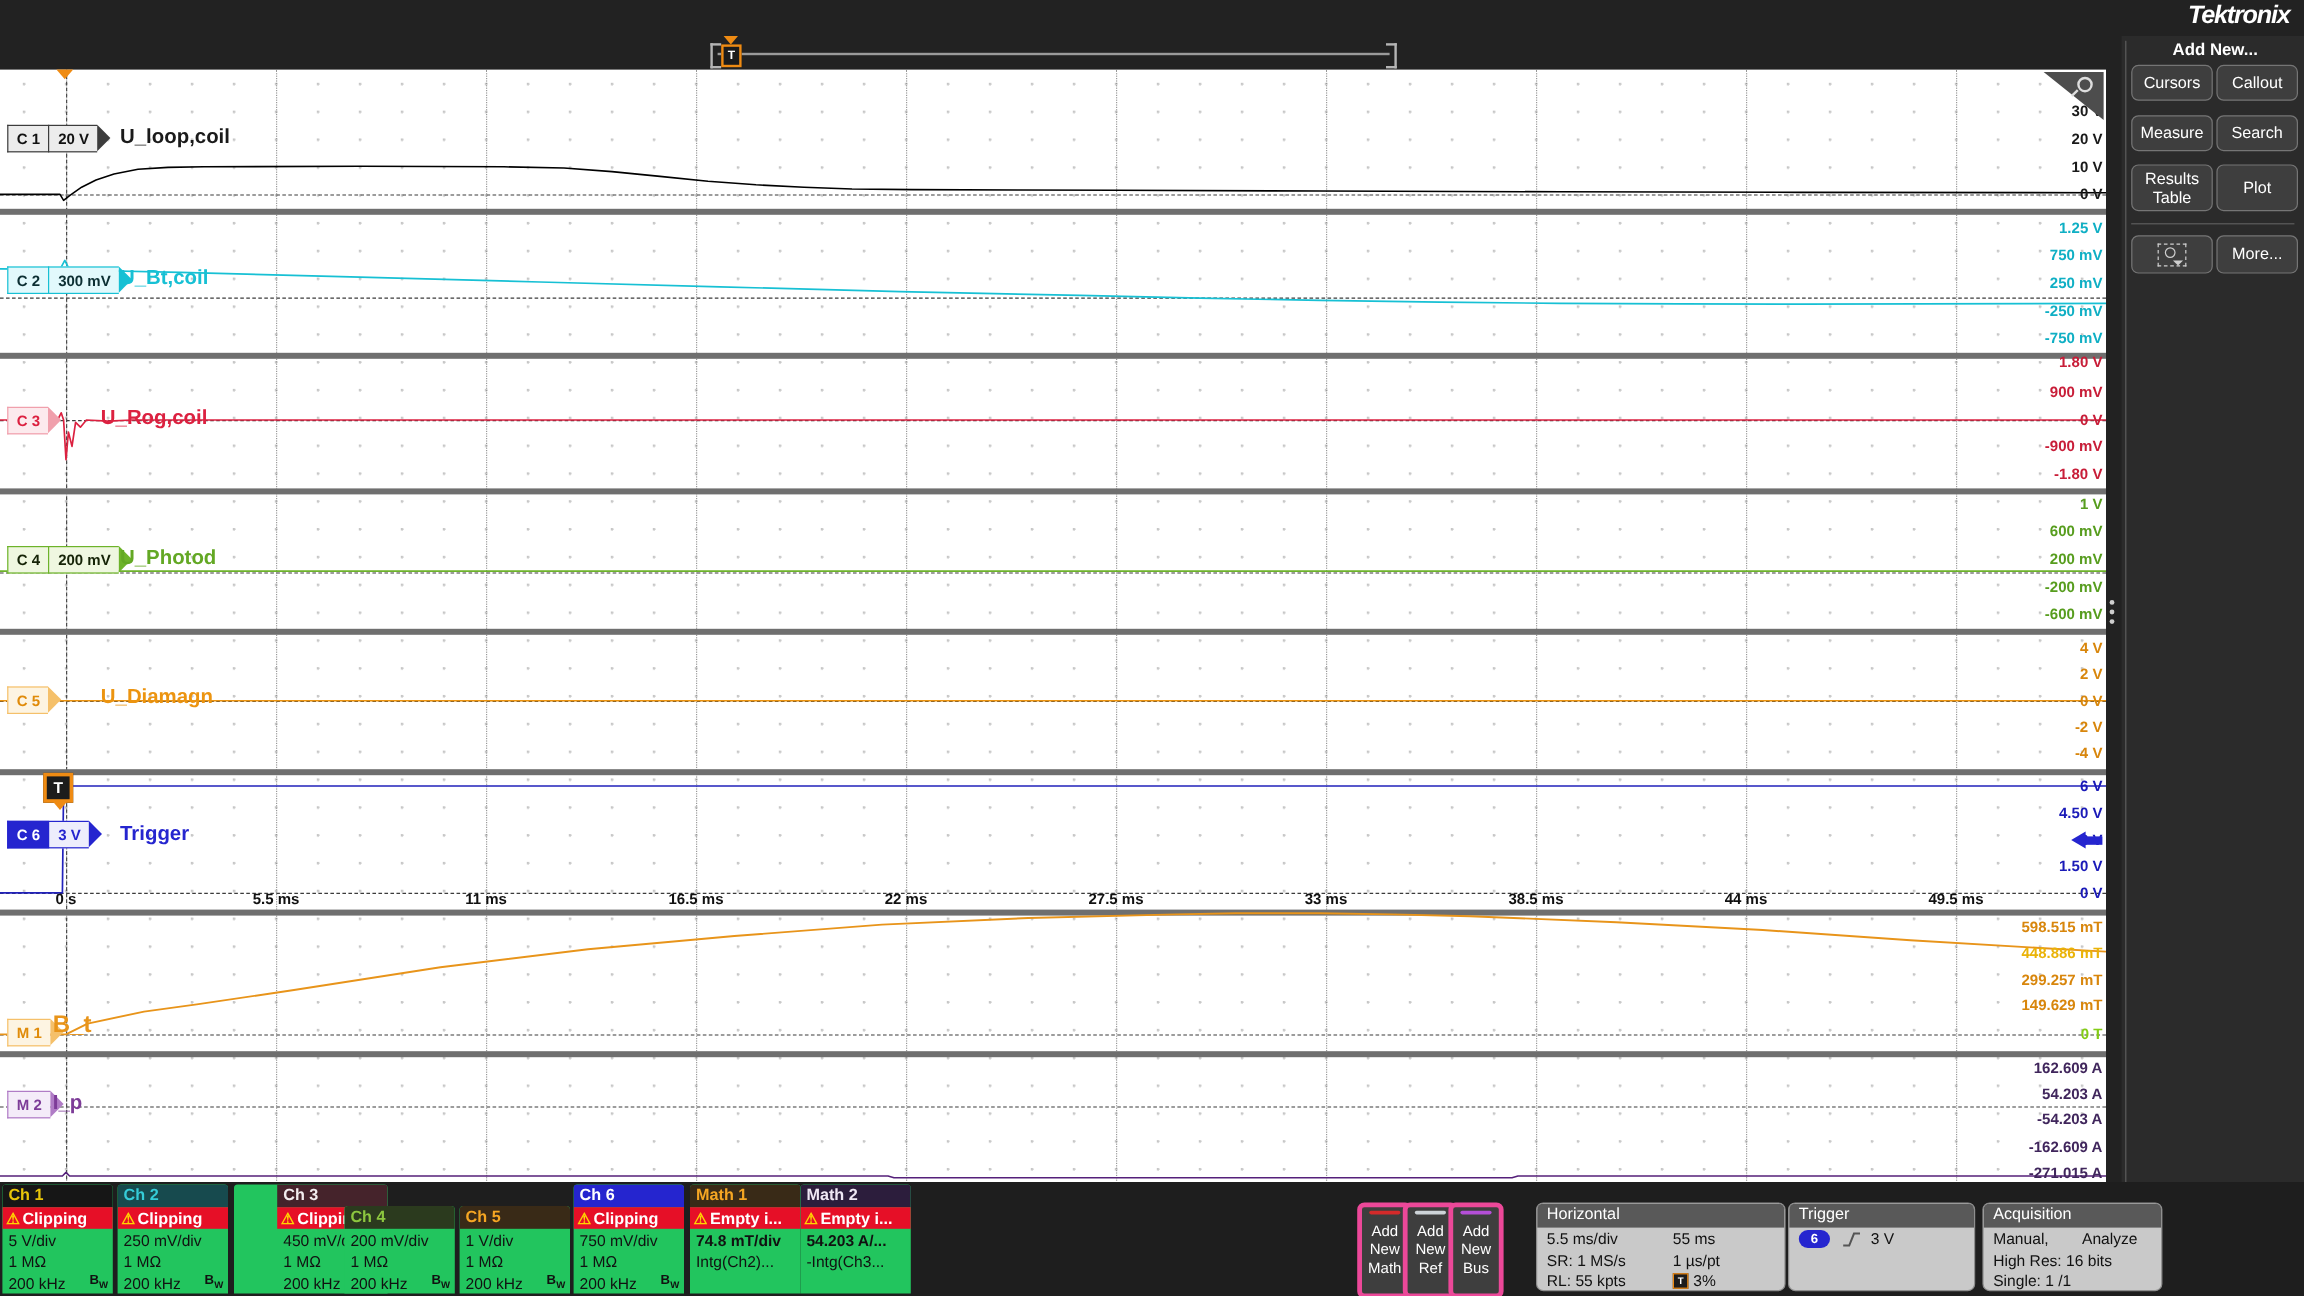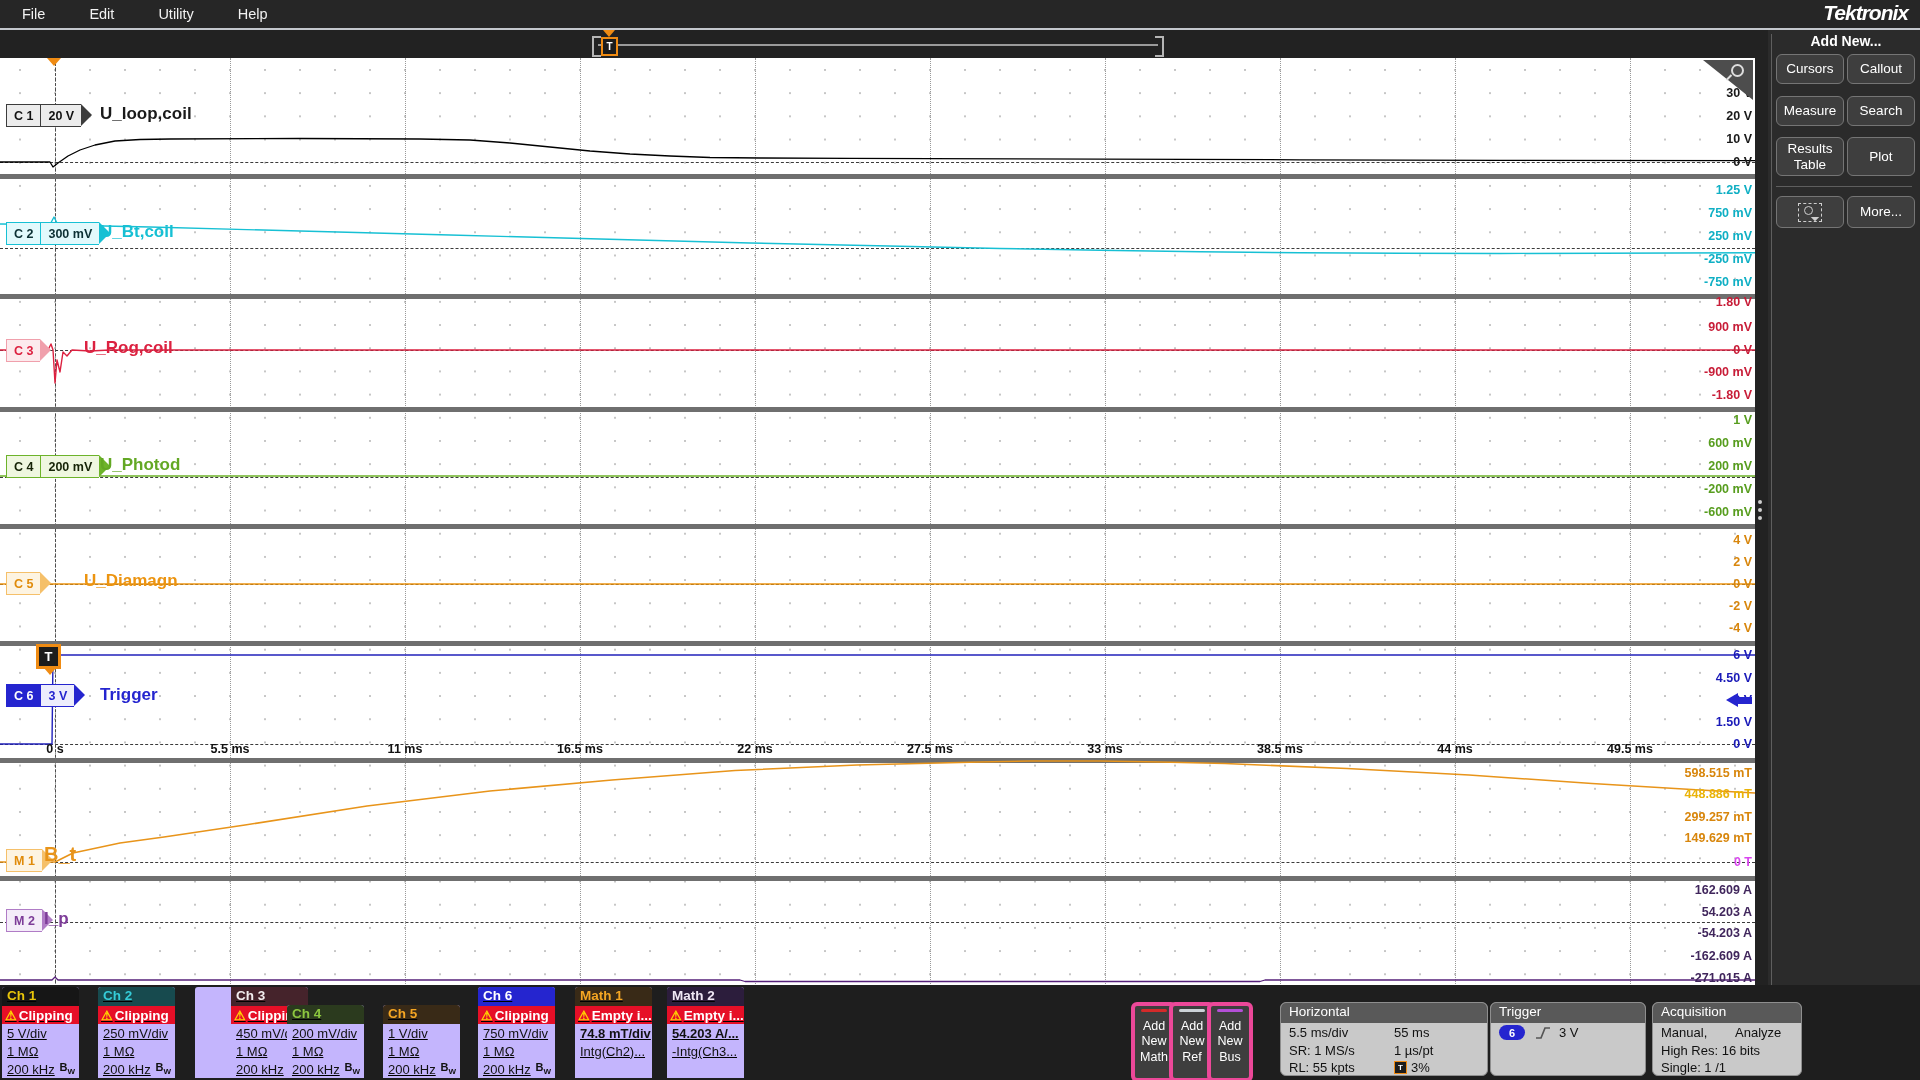--- a/index.html
+++ b/index.html
@@ -68,21 +68,21 @@
   #sidebar-title{left:1778px;top:33px;width:136px;text-align:center;color:#fff;font-size:14px;font-weight:bold;}
   .side-btn{background:#3e3e3e;border:1px solid #757575;border-radius:6px;color:#fff;font-size:13.5px;
             display:flex;align-items:center;justify-content:center;text-align:center;line-height:1.12;cursor:pointer;z-index:6;}
   #side-div{left:1776px;top:186px;width:136px;border-top:1px solid #5e5e5e;}
   #zoom-btn-icon{width:22px;height:17px;border:1.5px dashed #cfcfcf;position:relative;}
   #zoom-btn-icon .gl{position:absolute;left:5px;top:2px;width:7px;height:7px;border:1.7px solid #cfcfcf;border-radius:50%;}
   #zoom-btn-icon .hd{position:absolute;left:13px;top:10px;width:0;height:0;border-top:6px solid #cfcfcf;border-right:6px solid transparent;transform:rotate(-135deg);}
 
   
   #bottombar{left:0;top:985px;width:1920px;height:95px;background:#1e1e1e;z-index:5;}
-  .bbadge{position:absolute;width:77px;background:#c4b5fd;border-radius:3px 3px 0 0;overflow:hidden;cursor:pointer;text-decoration:underline;}
+  .bbadge{position:absolute;width:92px;background:#22c55e;border-radius:3px 3px 0 0;overflow:hidden;cursor:pointer;}
   .bb-h{height:19px;font-size:13.5px;font-weight:bold;padding:1px 0 0 5px;box-sizing:border-box;}
   .bb-warn{height:18px;background:#e60f27;color:#fff;font-size:13.5px;font-weight:bold;display:flex;align-items:center;padding-left:3px;white-space:nowrap;}
   .bb-warn .tri{color:#ffd400;font-size:13px;margin-right:2px;}
   .bb-row{height:18px;font-size:13px;color:#111;padding-left:5px;display:flex;align-items:center;position:relative;white-space:nowrap;}
   .bb-row.bold{font-weight:bold;}
   .bb-bw{position:absolute;right:4px;top:1px;font-size:11px;font-weight:bold;}
   .bb-bw sub{font-size:8px;}
 
   .addbtn{position:absolute;top:17px;width:38px;height:72px;background:#3e3e3e;border:4px solid #ec4899;border-radius:6px;
           color:#fff;font-size:12.5px;display:flex;flex-direction:column;align-items:center;justify-content:center;line-height:1.25;cursor:pointer;}
@@ -103,26 +103,20 @@
   #stopped-btn{left:1822px;top:1004px;width:76px;height:27px;background:#ee1426;border-radius:7px;color:#fff;
                font-size:13.5px;font-weight:bold;display:flex;align-items:center;justify-content:center;cursor:pointer;}
   #datetime{left:1818px;top:1040px;width:84px;height:34px;background:#c9c9c9;border-radius:4px;color:#111;
             font-size:13px;display:flex;flex-direction:column;align-items:center;justify-content:center;line-height:1.2;}
 </style>
 </head>
 <body>
 
 <div id="root">
 
-  <div id="menubar" class="abs">
-      <span class="menu-item">File</span>
-      <span class="menu-item">Edit</span>
-      <span class="menu-item">Utility</span>
-      <span class="menu-item">Help</span>
-    </div>
   <div id="brand" class="abs">Tektronix</div>
 
   <div id="record-bar" class="abs">
     <div class="rbr l"></div>
     <div class="rline"></div>
     <div class="rbr r"></div>
     <div id="rec-tri"></div>
     <div id="rec-trig">T</div>
   </div>
 
@@ -385,21 +379,21 @@
     <div class="abs ch-badge" style="left: 6px; top: 684px;">
       <span class="seg" style="background: rgb(37, 37, 207); color: rgb(255, 255, 255); border-color: rgb(37, 37, 207);">C 6</span>
       <span class="seg" style="background: rgb(237, 237, 252); color: rgb(37, 37, 207); border-color: rgb(37, 37, 207);">3 V</span>
       <span class="pt" style="border-left-color: rgb(37, 37, 207);"></span>
     </div>
     <div class="abs ch-label" style="left: 100px; top: 685px; color: rgb(37, 37, 207);">Trigger</div>
     <div class="abs axis-label" style="top: 773px; color: rgb(216, 134, 12);">598.515 mT</div>
     <div class="abs axis-label" style="top: 794px; color: #eab308;">448.886 mT</div>
     <div class="abs axis-label" style="top: 817px; color: rgb(216, 134, 12);">299.257 mT</div>
     <div class="abs axis-label" style="top: 838px; color: rgb(216, 134, 12);">149.629 mT</div>
-    <div class="abs axis-label" style="top: 862px; color: #d946ef;">0 T</div>
+    <div class="abs axis-label" style="top: 862px; color: #84cc16;">0 T</div>
     <div class="abs zero-line" style="top: 862px;"></div>
     <div class="abs strip-divider" style="top: 876px;"></div>
     <div class="abs ch-badge" style="left: 6px; top: 849px;">
       <span class="seg" style="background: rgb(253, 244, 226); color: rgb(224, 139, 10); border-color: rgb(245, 192, 106);">M 1</span>
       <span class="pt" style="border-left-color: rgb(245, 192, 106);"></span>
     </div>
     <div class="abs ch-label big" style="left: 44px; top: 843px; color: rgb(232, 148, 26);">B_t</div>
     <div class="abs axis-label" style="top: 890px; color: rgb(64, 38, 92);">162.609 A</div>
     <div class="abs axis-label" style="top: 912px; color: rgb(64, 38, 92);">54.203 A</div>
     <div class="abs axis-label" style="top: 933px; color: rgb(64, 38, 92);">-54.203 A</div>

